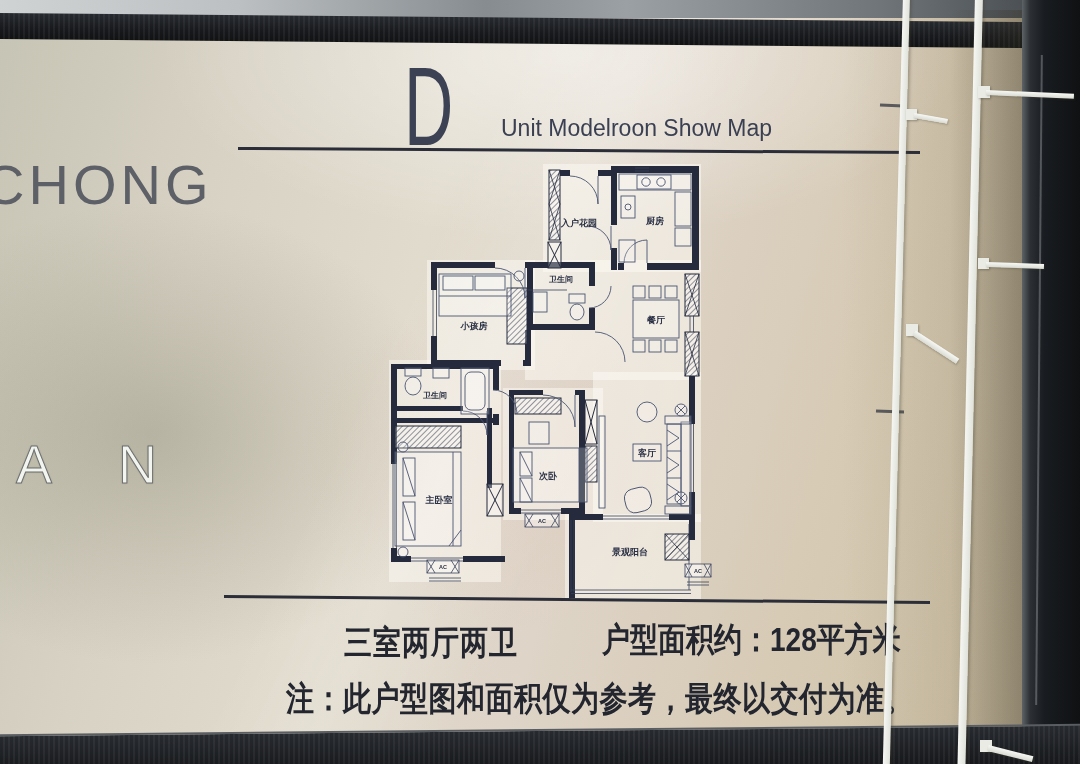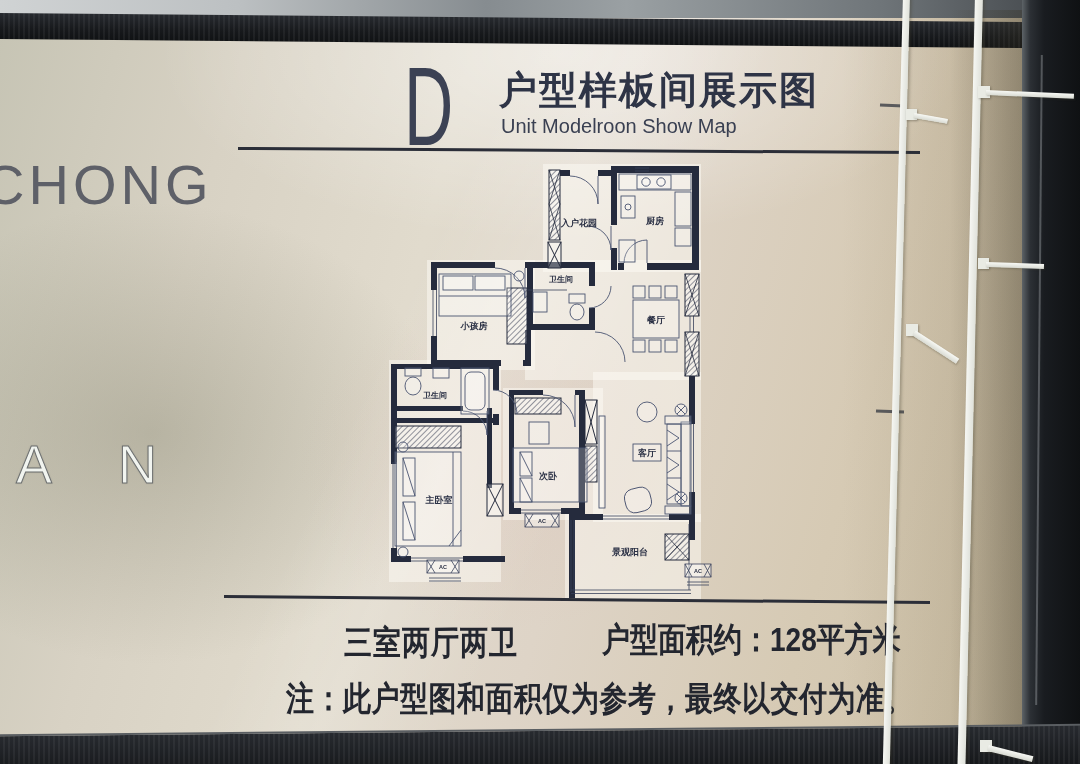--- a/index.html
+++ b/index.html
@@ -41,21 +41,21 @@
   .letters-an{position:absolute;left:16px;top:433px;font-size:54px;font-weight:500;
     color:#f1f4ef;-webkit-text-stroke:1px #6d7070;text-shadow:0 0 2px rgba(90,90,90,0.4);}
   .letters-an .ln{position:absolute;top:0;}
   .letters-an .ln.a{left:0;}
   .letters-an .ln.n{left:102px;}
   
   .unit-letter{position:absolute;left:404px;top:50px;font-size:110px;font-weight:500;
     color:#3c4254;transform:scale(0.62,1.02);transform-origin:left top;line-height:1;}
   .title-cn{position:absolute;left:499px;top:70px;font-size:38px;font-weight:600;
     letter-spacing:2px;color:#2e3446;line-height:1.1;}
-  .title-en{position:absolute;left:501px;top:115px;font-size:20px;font-weight:500;
+  .title-en{position:absolute;left:501px;top:115px;font-size:23px;font-weight:500;
     color:#3a4052;}
   .rule{position:absolute;height:3px;background:#2b2e38;}
   .rule-top{left:238px;top:149px;width:682px;transform:rotate(0.35deg);}
   .rule-bottom{left:224px;top:598px;width:706px;transform:rotate(0.5deg);}
   
   .spec{position:absolute;font-weight:600;color:#23262f;transform:scaleY(1.2);transform-origin:left top;}
   .spec-rooms{left:344px;top:620px;font-size:28px;letter-spacing:1px;}
   .spec-area{left:602px;top:617px;font-size:28px;}
   .note{left:286px;top:676px;font-size:28px;letter-spacing:0.5px;}
   
@@ -84,21 +84,20 @@
     <div class="sheen"></div>
   </div>
 
   <div class="brand">CHONG</div>
   <div class="letters-an">
     <span class="ln a">A</span>
     <span class="ln n">N</span>
   </div>
 
   <div class="unit-letter">D</div>
-  <div class="title-cn">户型样板间展示图</div>
   <div class="title-en">Unit Modelroon Show Map</div>
   <div class="rule rule-top"></div>
 
   <svg class="floorplan" viewBox="0 0 330 440">
     <defs>
       <pattern id="hatch" width="4" height="4" patternUnits="userSpaceOnUse" patternTransform="rotate(45)">
         <rect width="4" height="4" fill="rgba(255,255,255,0.35)"></rect>
         <line x1="0" y1="0" x2="0" y2="4" stroke="#2a3148" stroke-width="1"></line>
       </pattern>
     </defs>

